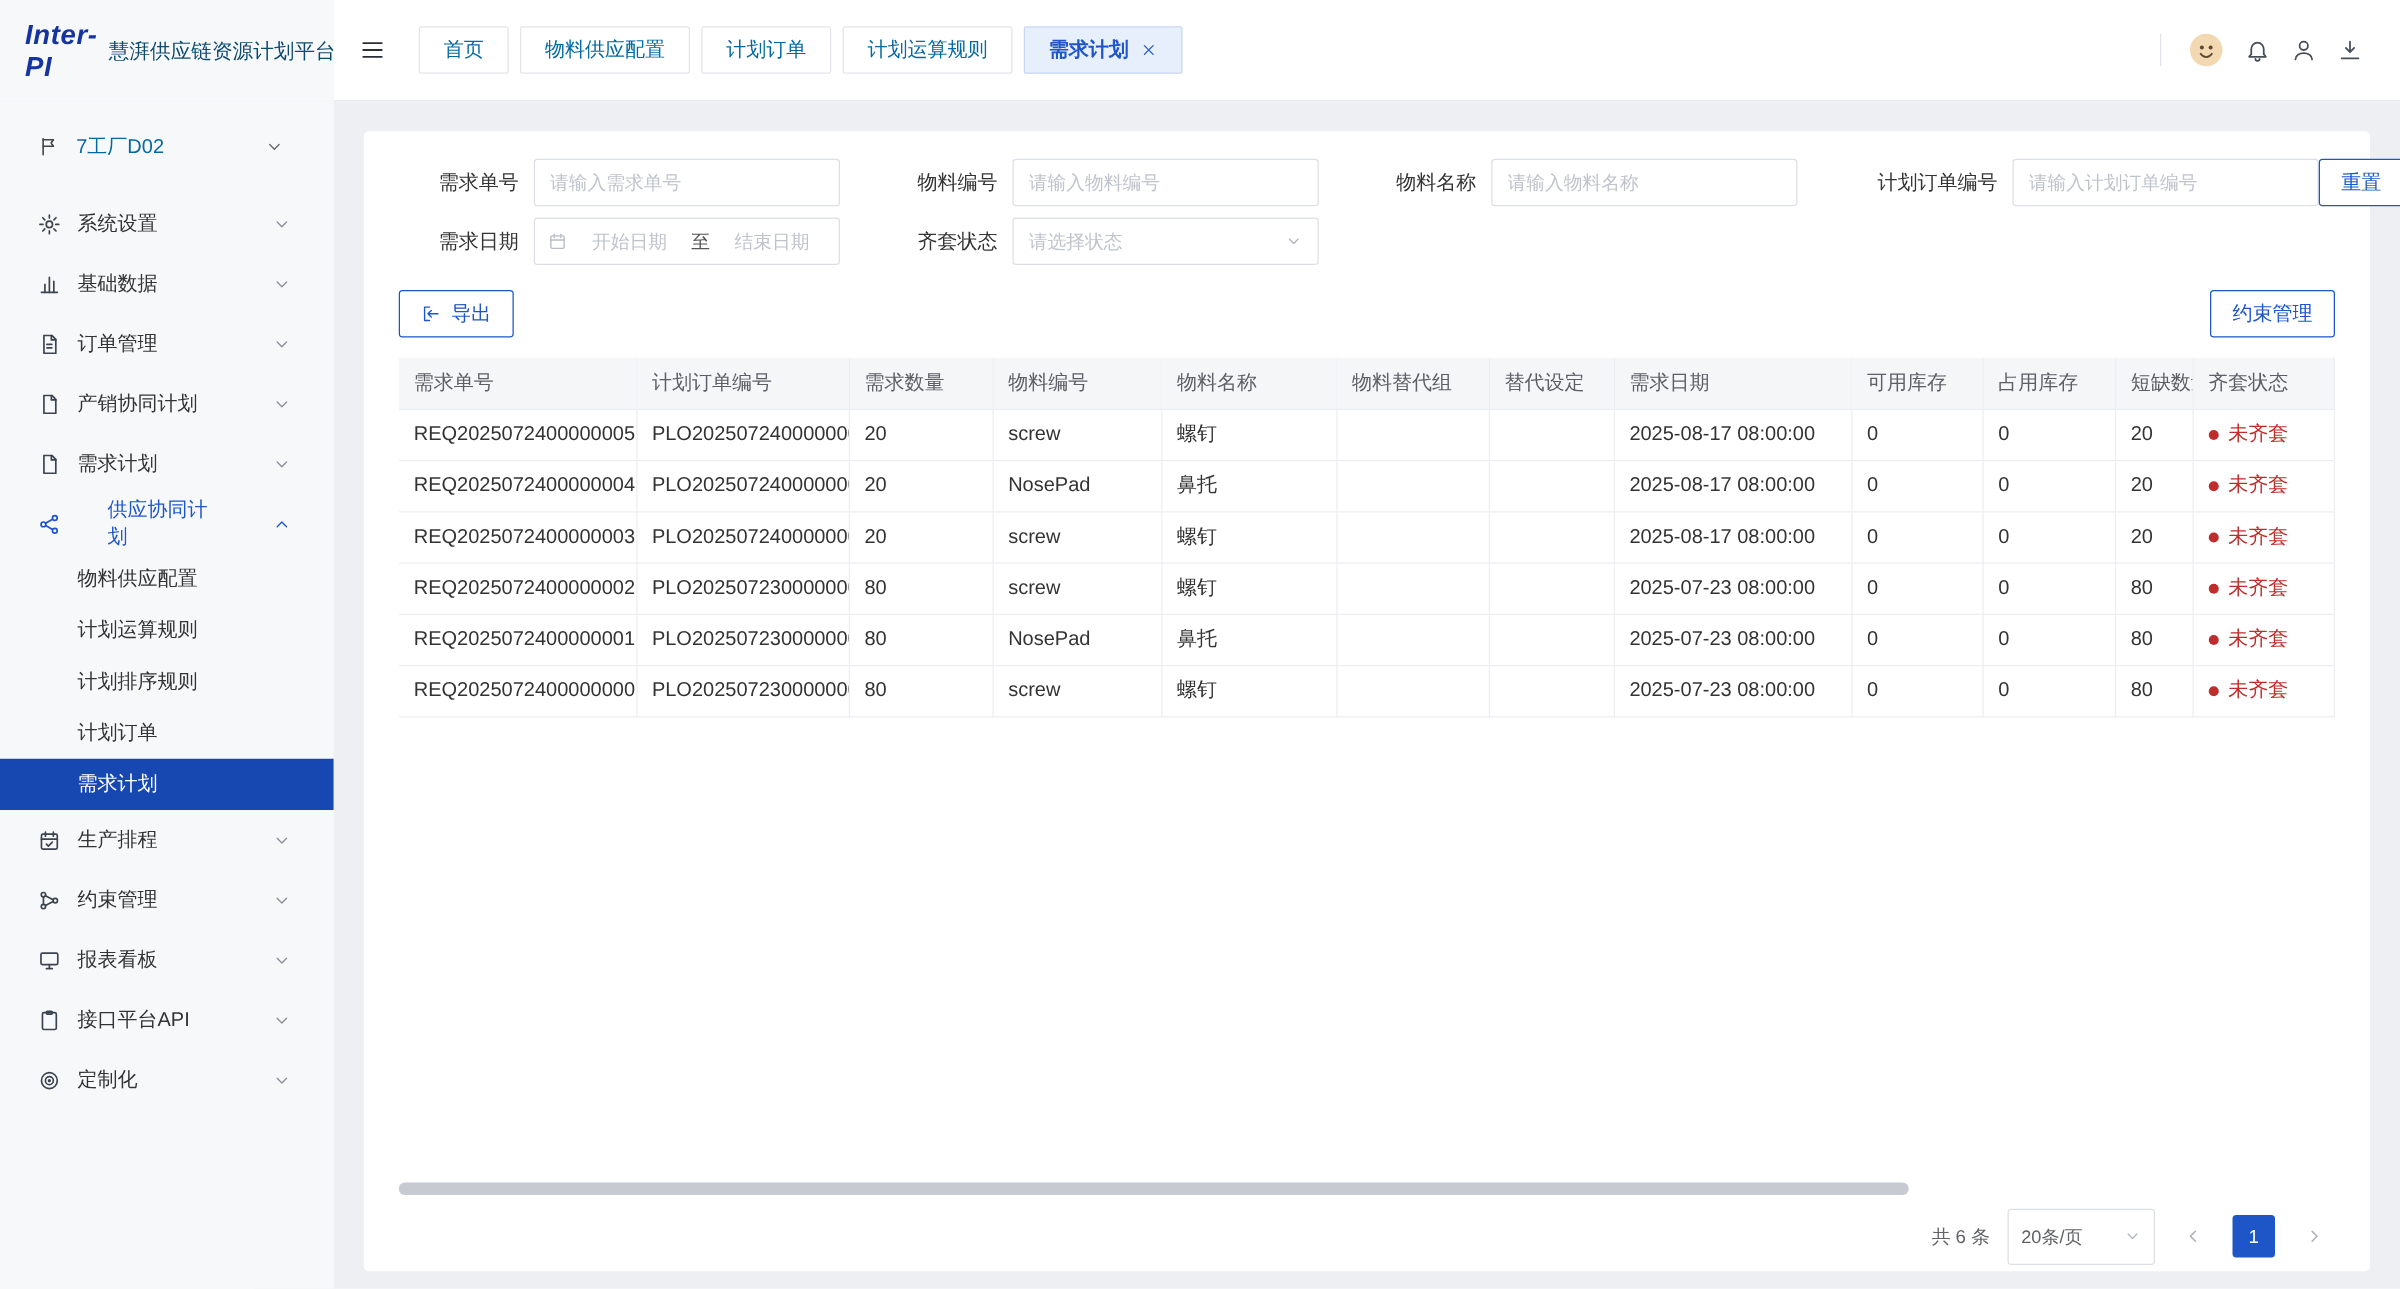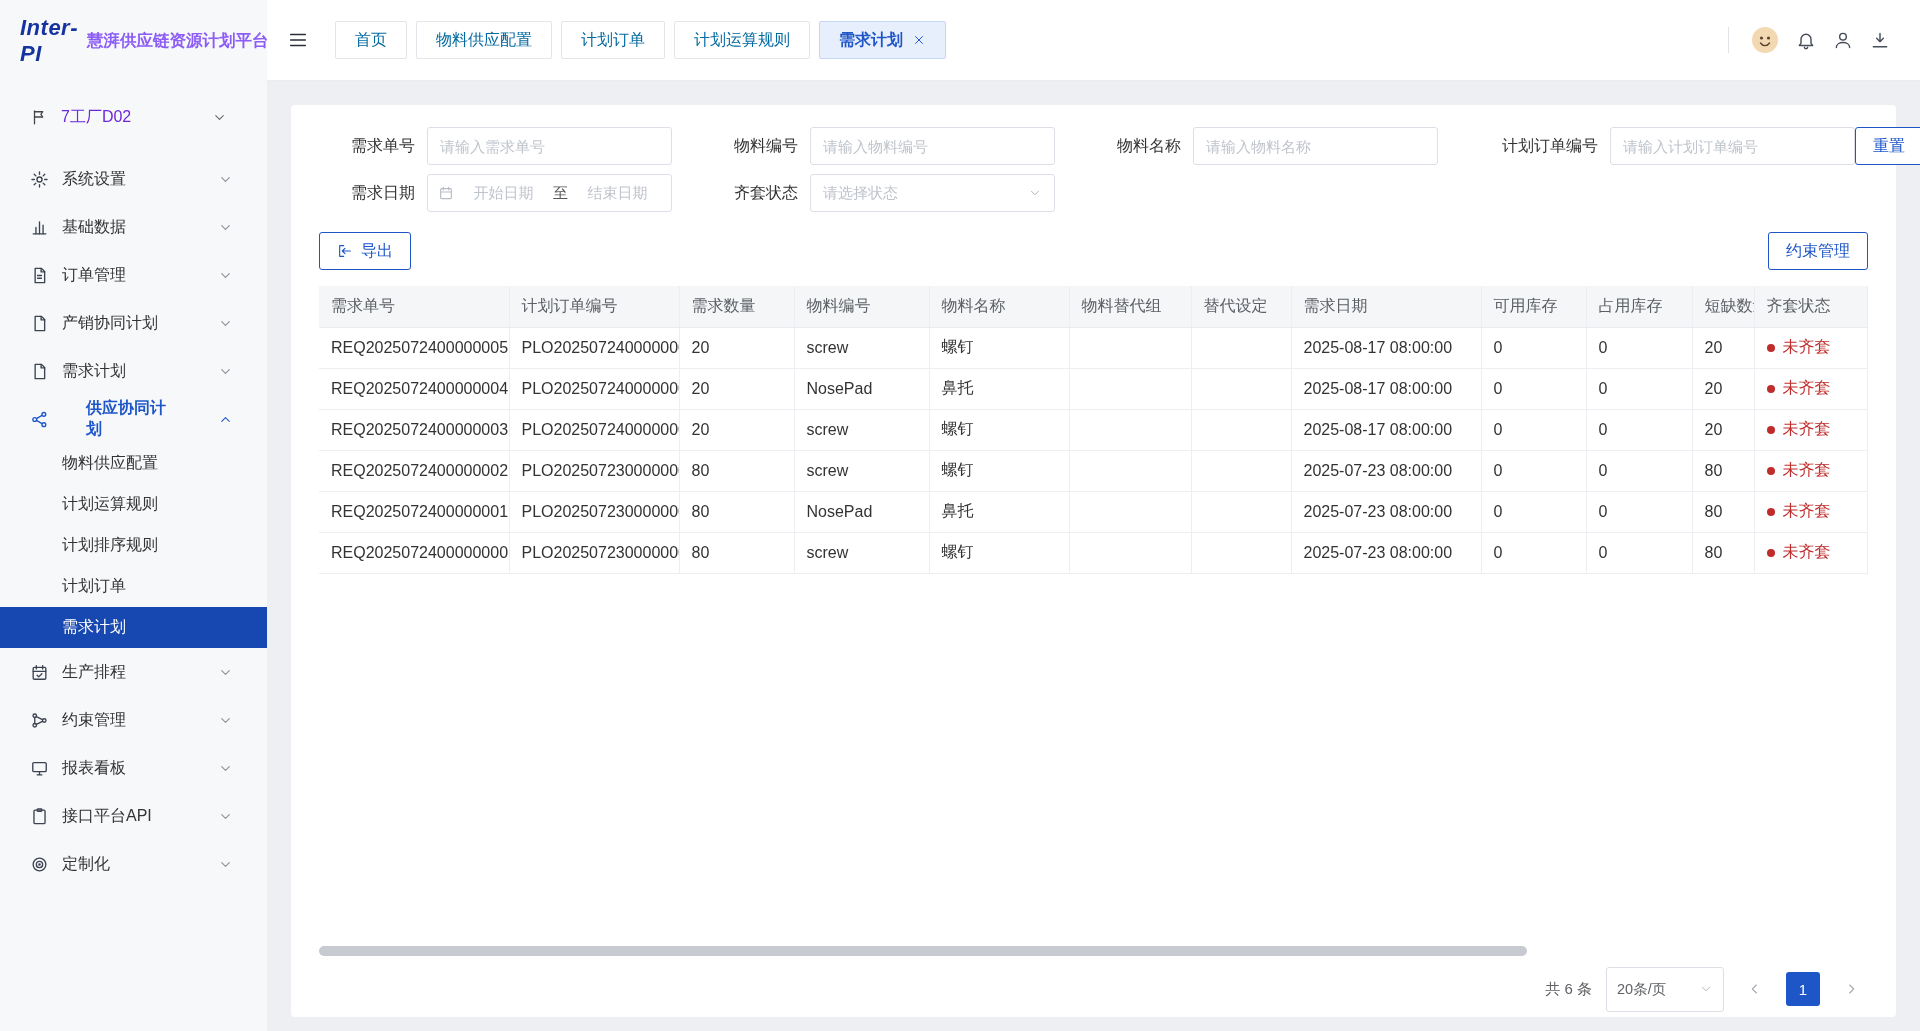--- a/index.html
+++ b/index.html
@@ -15,42 +15,42 @@
     width:1920px;height:1031px;overflow:hidden;
     font-family:"Liberation Sans", sans-serif;
     color:#333;background:#edeff3;font-size:16px;
   }
   .app{display:flex;flex-direction:column;height:1031px;}
 
   
   .topbar{height:81px;display:flex;flex-shrink:0;}
   .logo-area{width:267px;background:#f7f8fa;display:flex;align-items:center;padding-left:20px;gap:9px;flex-shrink:0;}
   .logo-main{font-size:22px;font-weight:800;font-style:italic;color:#1534a0;letter-spacing:.5px;}
-  .logo-sub{font-size:16.5px;font-weight:bold;color:#8b5cf6;white-space:nowrap;}
+  .logo-sub{font-size:16.5px;font-weight:normal;color:#0c4a6e;white-space:nowrap;}
   .topbar-main{flex:1;background:#fff;border-bottom:1px solid #ececec;display:flex;align-items:center;padding:0 30px 0 20px;min-width:0;}
   .hamburger{color:#2a2e37;margin-right:26px;display:flex;cursor:pointer;}
   .tabs{display:flex;gap:9px;align-items:center;flex:1;min-width:0;}
   .tab{height:38px;display:flex;align-items:center;padding:0 19px;border:1px solid #e2e5ea;background:#fff;font-size:16px;color:#0369a1;border-radius:2px;cursor:pointer;gap:9px;white-space:nowrap;}
   .tab.active{background:#e8effc;border-color:#c6d6f5;color:var(--primary);font-weight:bold;}
   .tab-close{display:flex;color:var(--primary);cursor:pointer;}
   .topbar-right{display:flex;align-items:center;gap:17px;color:#464c58;}
   .v-divider{width:1px;height:26px;background:#e0e3e8;margin-right:5px;}
   .icon-btn{display:flex;cursor:pointer;}
   .avatar{display:flex;cursor:pointer;}
 
   
   .body{flex:1;display:flex;min-height:0;}
   .sidebar{width:267px;background:#f7f8fa;flex-shrink:0;overflow:hidden;padding-top:10px;}
-  .factory{height:52px;display:flex;align-items:center;padding:0 40px 0 30px;gap:13px;cursor:pointer;font-size:16px;color:#6d28d9;}
+  .factory{height:52px;display:flex;align-items:center;padding:0 40px 0 30px;gap:13px;cursor:pointer;font-size:16px;color:#0369a1;}
   .factory .chev{margin-left:auto;color:#666;display:flex;}
   .menu{margin-top:12px;}
   .menu-item{height:48px;display:flex;align-items:center;padding:0 34px 0 30px;gap:13px;cursor:pointer;color:#333;font-size:16px;}
   .menu-item .mi-icon{color:#3c4350;display:flex;}
   .menu-item .chev{margin-left:auto;color:#8a8f99;display:flex;}
-  .menu-item.expanded{color:var(--primary);font-weight:bold;gap:37px;}
+  .menu-item.expanded{color:var(--primary);font-weight:normal;gap:37px;}
   .menu-item.expanded .mi-icon,.menu-item.expanded .chev{color:var(--primary);}
   .submenu-item{height:41px;display:flex;align-items:center;padding-left:62px;cursor:pointer;font-size:16px;color:#333;}
   .submenu-item.active{background:var(--primary-dark);color:#fff;}
 
   .main{flex:1;padding:24px 24px 14px;min-width:0;display:flex;}
   .panel{flex:1;background:#fff;border-radius:4px;padding:22px 28px 0;display:flex;flex-direction:column;min-width:0;}
 
   
   .filter-row{display:flex;align-items:center;}
   .filter-row + .filter-row{margin-top:9px;}

